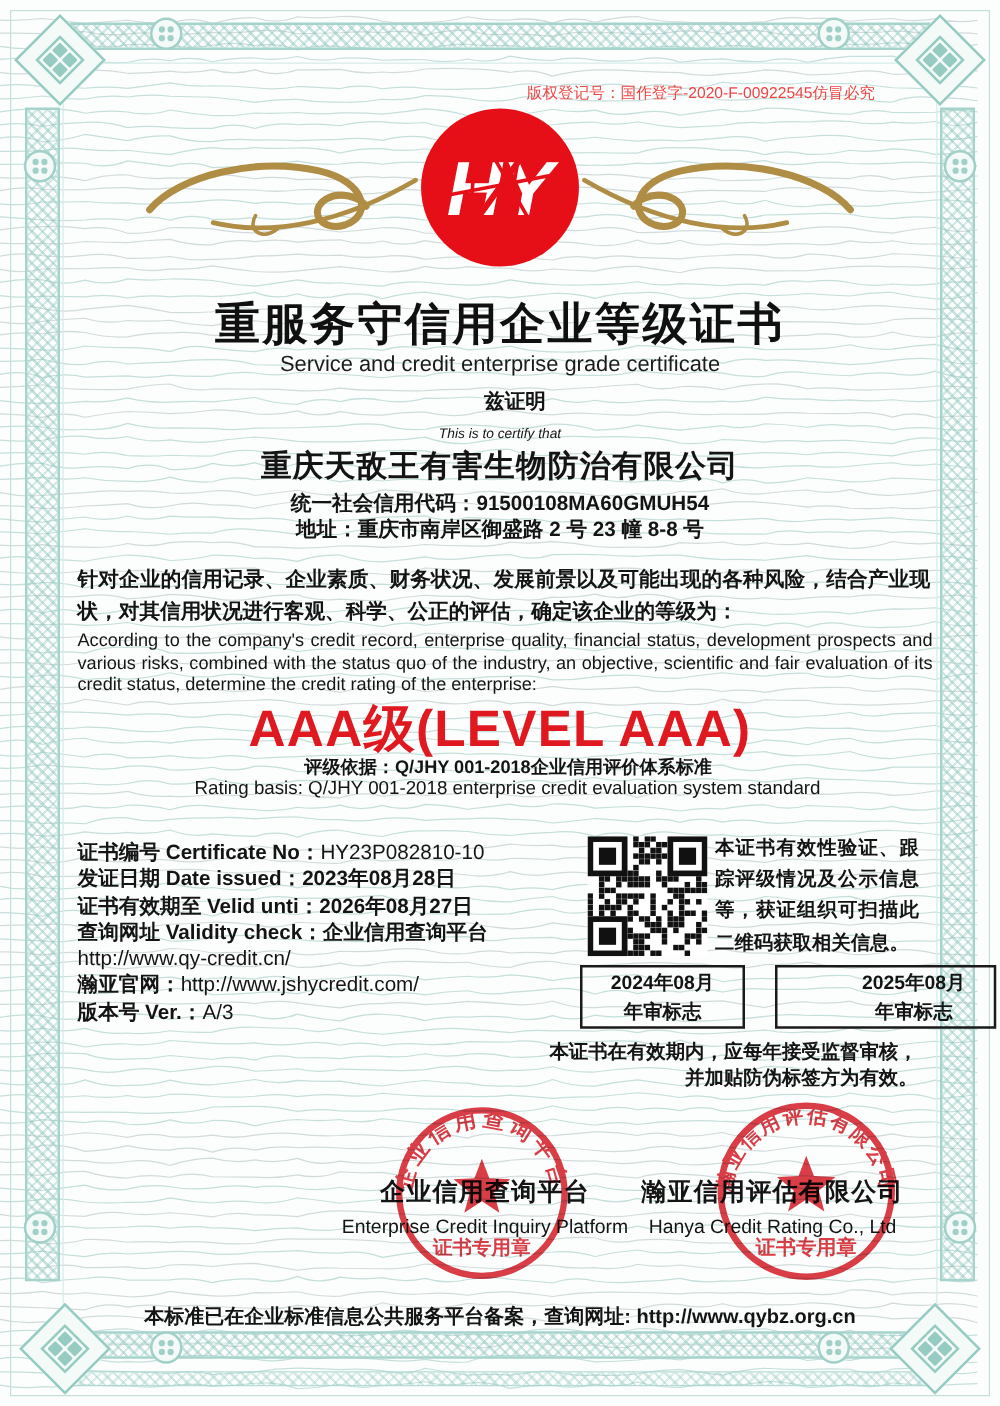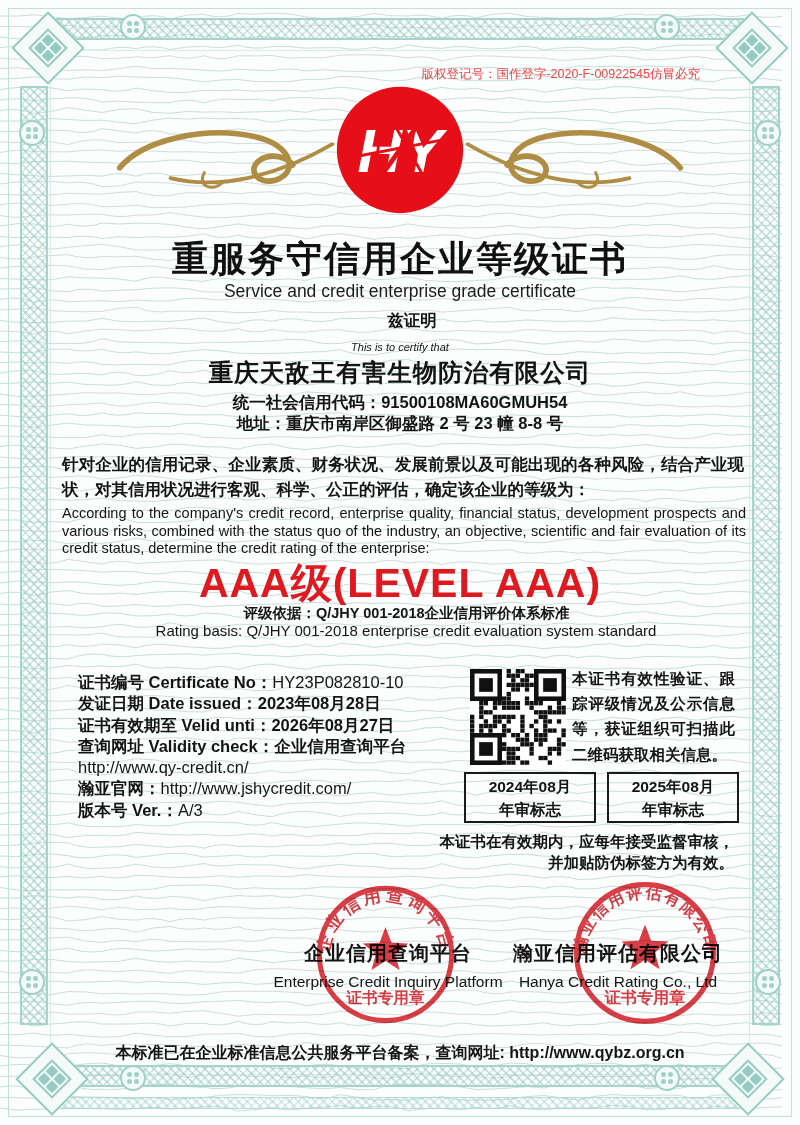--- a/index.html
+++ b/index.html
@@ -41,29 +41,29 @@
   .certify-en{top:341px;font-size:11px;font-style:italic;}
   .company{top:356px;font-size:24.5px;font-weight:bold;letter-spacing:1px;}
   .code{top:392px;font-size:16.5px;font-weight:bold;}
   .addr{top:413px;font-size:16.5px;font-weight:bold;}
   .para-zh{left:62px;right:56px;top:452px;font-size:16.5px;line-height:25px;
            text-align:justify;font-weight:bold;}
   .para-en{left:62px;right:54px;top:505px;font-size:14.5px;line-height:17.5px;text-align:justify;}
   .aaa{top:556px;font-size:41px;font-weight:bold;letter-spacing:1px;}
   .basis-zh{top:604px;font-size:14.5px;font-weight:bold;margin-left:13px;}
   .basis-en{top:622px;font-size:15px;padding-left:12px;}
-  .details{left:62px;top:672px;font-size:16.5px;line-height:21.3px;font-weight:bold;margin-left:16px;}
+  .details{left:62px;top:672px;font-size:16.5px;line-height:21.3px;font-weight:bold;}
   .details .lat{font-weight:normal;}
   .qr-box{left:470px;top:669px;width:96px;height:96px;background:#fff;}
   .qr-note{left:572px;top:666px;width:163px;font-size:15.5px;line-height:25.2px;
            text-align:justify;font-weight:bold;}
   .mark{top:772px;width:128px;height:47px;border:2px solid #1a1a1a;display:flex;
         flex-direction:column;align-items:center;justify-content:center;
         font-size:15.5px;line-height:23px;font-weight:bold;}
-  .mark1{left:464px;text-align:right;} .mark2{left:607px;}
+  .mark1{left:464px;text-align:right;} .mark2{left:620px;padding-left:45px;}
   .sup-note{left:380px;right:66px;top:831px;text-align:right;font-size:15.5px;
             line-height:21px;font-weight:bold;}
   .issuer{width:260px;text-align:center;}
   .issuer .nzh{font-size:20px;font-weight:bold;letter-spacing:1px;}
   .issuer .nen{font-size:15.5px;margin-top:6px;}
   .iss-l{left:258px;top:940px;} .iss-r{left:488px;top:940px;}
   .seal{opacity:.88;mix-blend-mode:multiply;z-index:3;}
   .seal-l{left:312px;top:881px;width:147px;height:147px;}
   .seal-r{left:569px;top:877px;width:152px;height:152px;}
   .footer{top:1043px;font-size:16px;font-weight:bold;}

